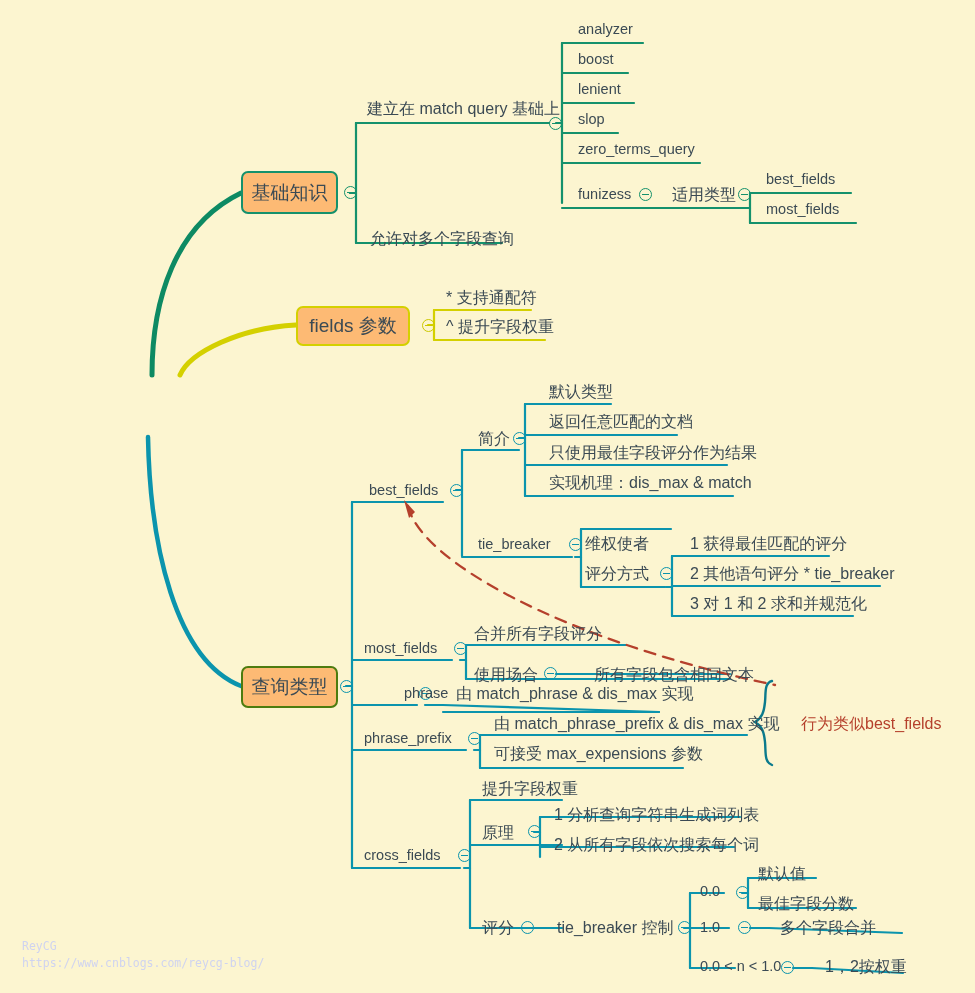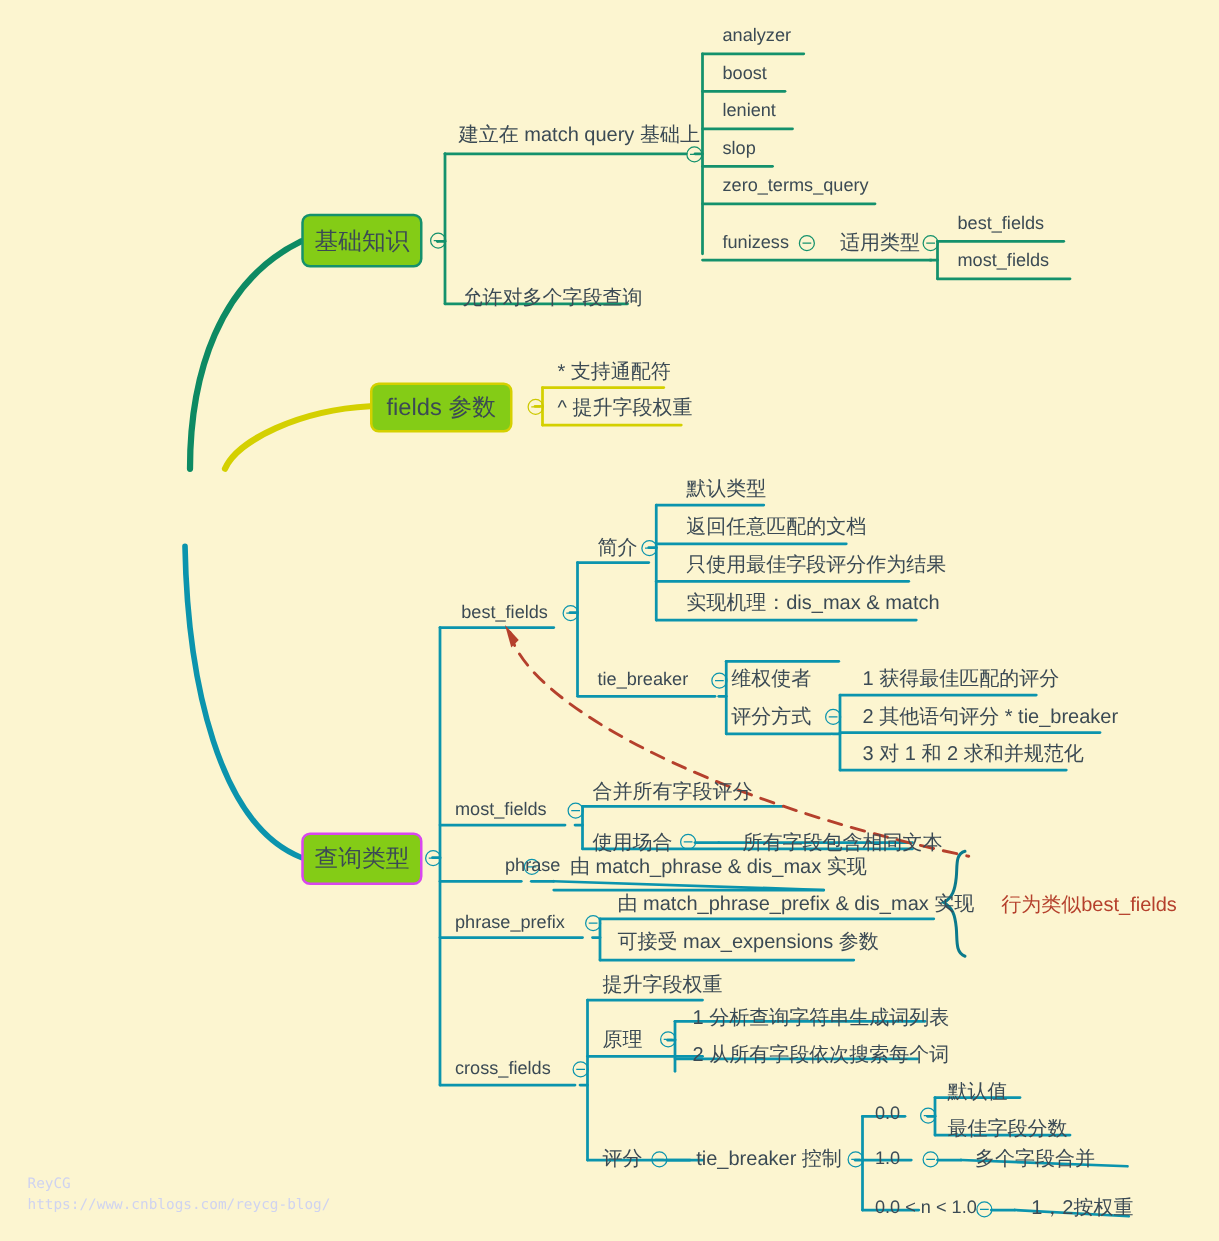--- a/index.html
+++ b/index.html
@@ -41,36 +41,36 @@
   .tog.g::before{background:#14916c;}
   .tog.y{border:1.3px solid #ccc800;}
   .tog.y::before{background:#ccc800;}
   .tog.c{border:1.3px solid #0b94ad;}
   .tog.c::before{background:#0b94ad;}
 
   
   .boxnode{
     position:absolute;
     box-sizing:border-box;
-    background:#84cc16;
+    background:#fdba74;
     border-radius:7px;
     display:flex;align-items:center;justify-content:center;
     color:#3b4a54;
   }
   #root-node{
     background:#0b5560;
     border:none;
     border-radius:9px;
     color:#ffffff;
     font-size:28px;
     letter-spacing:.3px;
   }
   #n-basic{border:2px solid #14916c;font-size:19px;}
   #n-fields{border:2px solid #d4d000;font-size:19px;}
-  #n-qtype{border:2px solid #d946ef;font-size:19px;}
+  #n-qtype{border:2px solid #4d7c0f;font-size:19px;}
 
   
   #annotation{
     position:absolute;
     color:#b5402c;
     font-size:16px;
     white-space:nowrap;
   }
 
   

